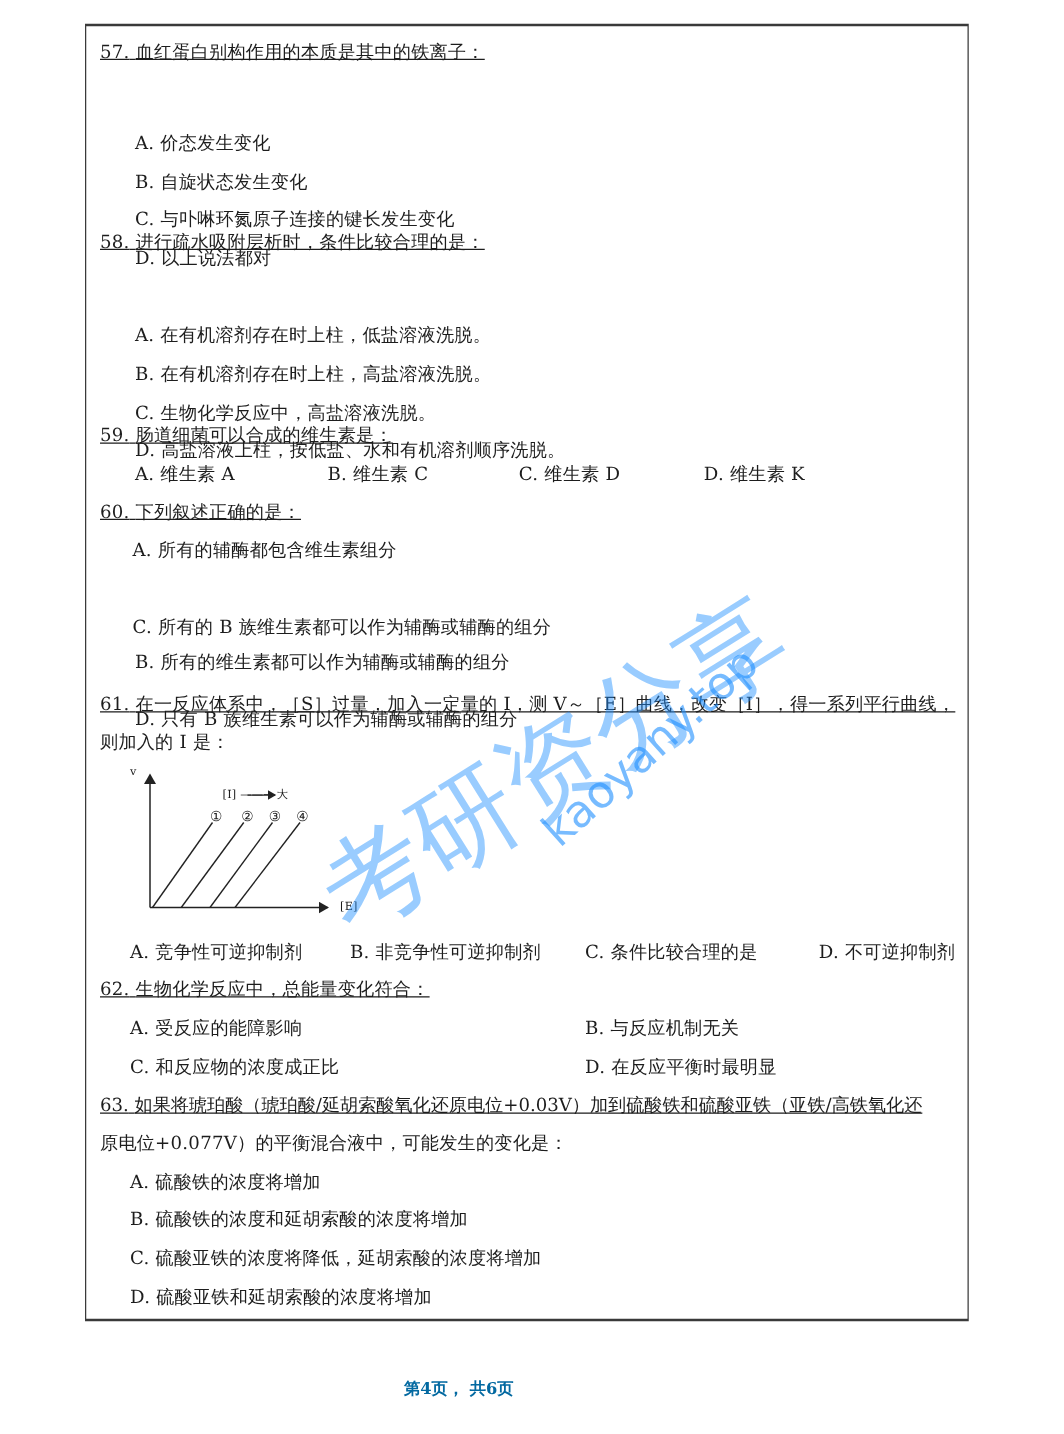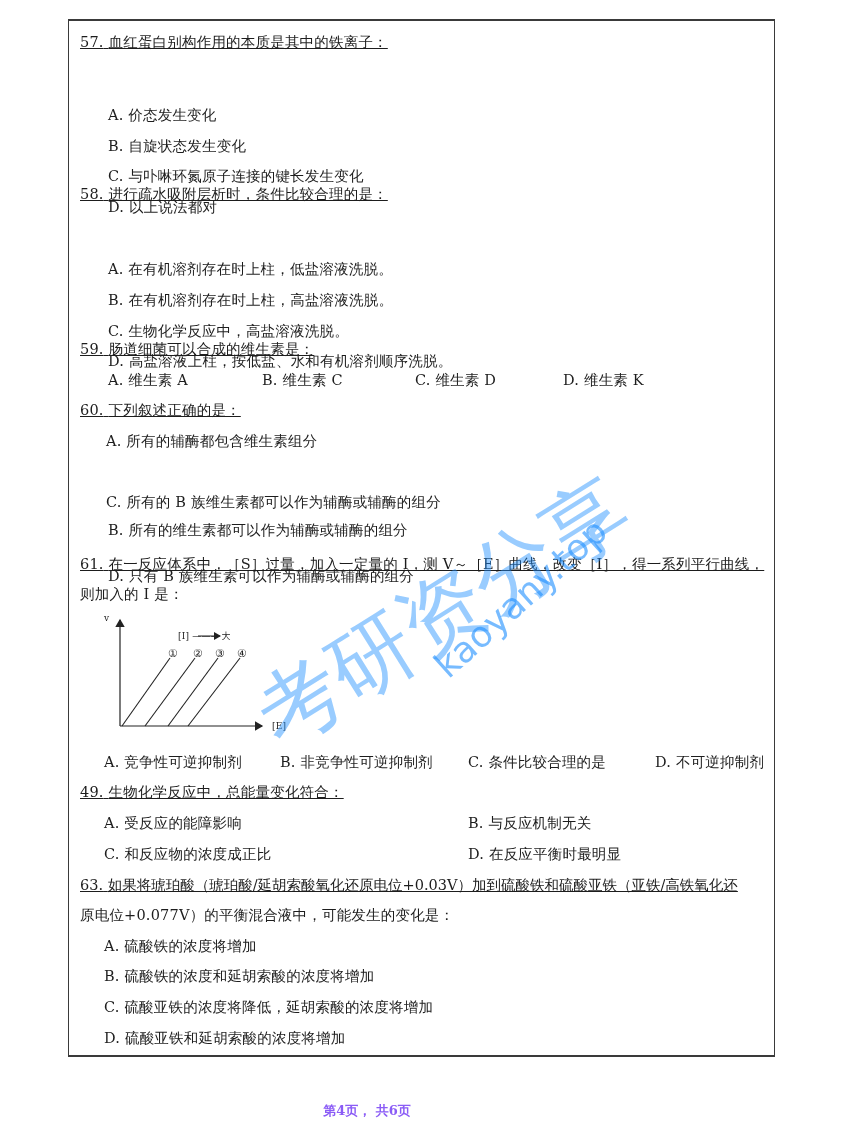--- a/index.html
+++ b/index.html
@@ -3,21 +3,21 @@
 <meta charset="utf-8">
 <style>
   html, body { margin:0; padding:0; background:#ffffff; }
   body { width:851px; height:1147px; position:relative; overflow:hidden;
          font-family: "DejaVu Serif", "Liberation Serif", serif; color:#1d1d1d; }
   .frame { position:absolute; left:68px; top:19px; width:707px; height:1038px;
            border:1px solid #3a3a3a; border-top-width:2px; border-bottom-width:2px; box-sizing:border-box; }
   .line { position:absolute; font-size:14.5px; line-height:18px; white-space:nowrap; letter-spacing:0.2px; }
   .q { left:80px;text-decoration:underline; }
   .opt { left:108px;margin-top:43px; }
-  .footer { position:absolute; left:0; width:734px; top:1102px; text-align:center; font-size:13px; font-weight:bold; color:#8b5cf6; }
+  .footer { position:absolute; left:0; width:734px; top:1102px; text-align:center; font-size:13px; font-weight:bold; color:#0369a1; }
   .chart { position:absolute; left:96px; top:612px; width:210px; height:130px; }
   .wm { position:absolute; pointer-events:none; }
 </style>
 </head>
 <body>
 
 <div class="frame"></div>
 
 <div class="line q" style="top:33px"><span>57.</span> <span>血红蛋白别构作用的本质是其中的铁离子：</span></div>
 <div class="line opt" style="top:63px"><span>A.</span> <span>价态发生变化</span></div>
@@ -69,21 +69,21 @@
 <div class="line" style="top:648px; left:193px; font-size:11px; line-height:12px">②</div>
 <div class="line" style="top:648px; left:215px; font-size:11px; line-height:12px">③</div>
 <div class="line" style="top:648px; left:237px; font-size:11px; line-height:12px">④</div>
 <div class="line" style="top:720px; left:272px; font-size:9px; line-height:12px">[E]</div>
 
 <div class="line" style="top:753px; left:104px"><span>A.</span> <span>竞争性可逆抑制剂</span></div>
 <div class="line" style="top:753px; left:280px"><span>B.</span> <span>非竞争性可逆抑制剂</span></div>
 <div class="line" style="top:753px; left:468px"><span>C.</span> <span>条件比较合理的是</span></div>
 <div class="line" style="top:753px; left:655px"><span>D.</span> <span>不可逆抑制剂</span></div>
 
-<div class="line q" style="top:783px"><span>49.</span> <span>生物化学反应中，总能量变化符合：</span></div>
+<div class="line q" style="top:783px"><span>62.</span> <span>生物化学反应中，总能量变化符合：</span></div>
 <div class="line" style="top:814px; left:104px"><span>A.</span> <span>受反应的能障影响</span></div>
 <div class="line" style="top:814px; left:468px"><span>B.</span> <span>与反应机制无关</span></div>
 <div class="line" style="top:845px; left:104px"><span>C.</span> <span>和反应物的浓度成正比</span></div>
 <div class="line" style="top:845px; left:468px"><span>D.</span> <span>在反应平衡时最明显</span></div>
 
 <div class="line q" style="top:876px; letter-spacing:0"><span>63.</span> <span>如果将琥珀酸（琥珀酸/延胡索酸氧化还原电位+0.03V）加到硫酸铁和硫酸亚铁（亚铁/高铁氧化还</span></div>
 <div class="line" style="top:906px; left:80px">原电位+0.077V）的平衡混合液中，可能发生的变化是：</div>
 <div class="line" style="top:937px; left:104px"><span>A.</span> <span>硫酸铁的浓度将增加</span></div>
 <div class="line" style="top:967px; left:104px"><span>B.</span> <span>硫酸铁的浓度和延胡索酸的浓度将增加</span></div>
 <div class="line" style="top:998px; left:104px"><span>C.</span> <span>硫酸亚铁的浓度将降低，延胡索酸的浓度将增加</span></div>

